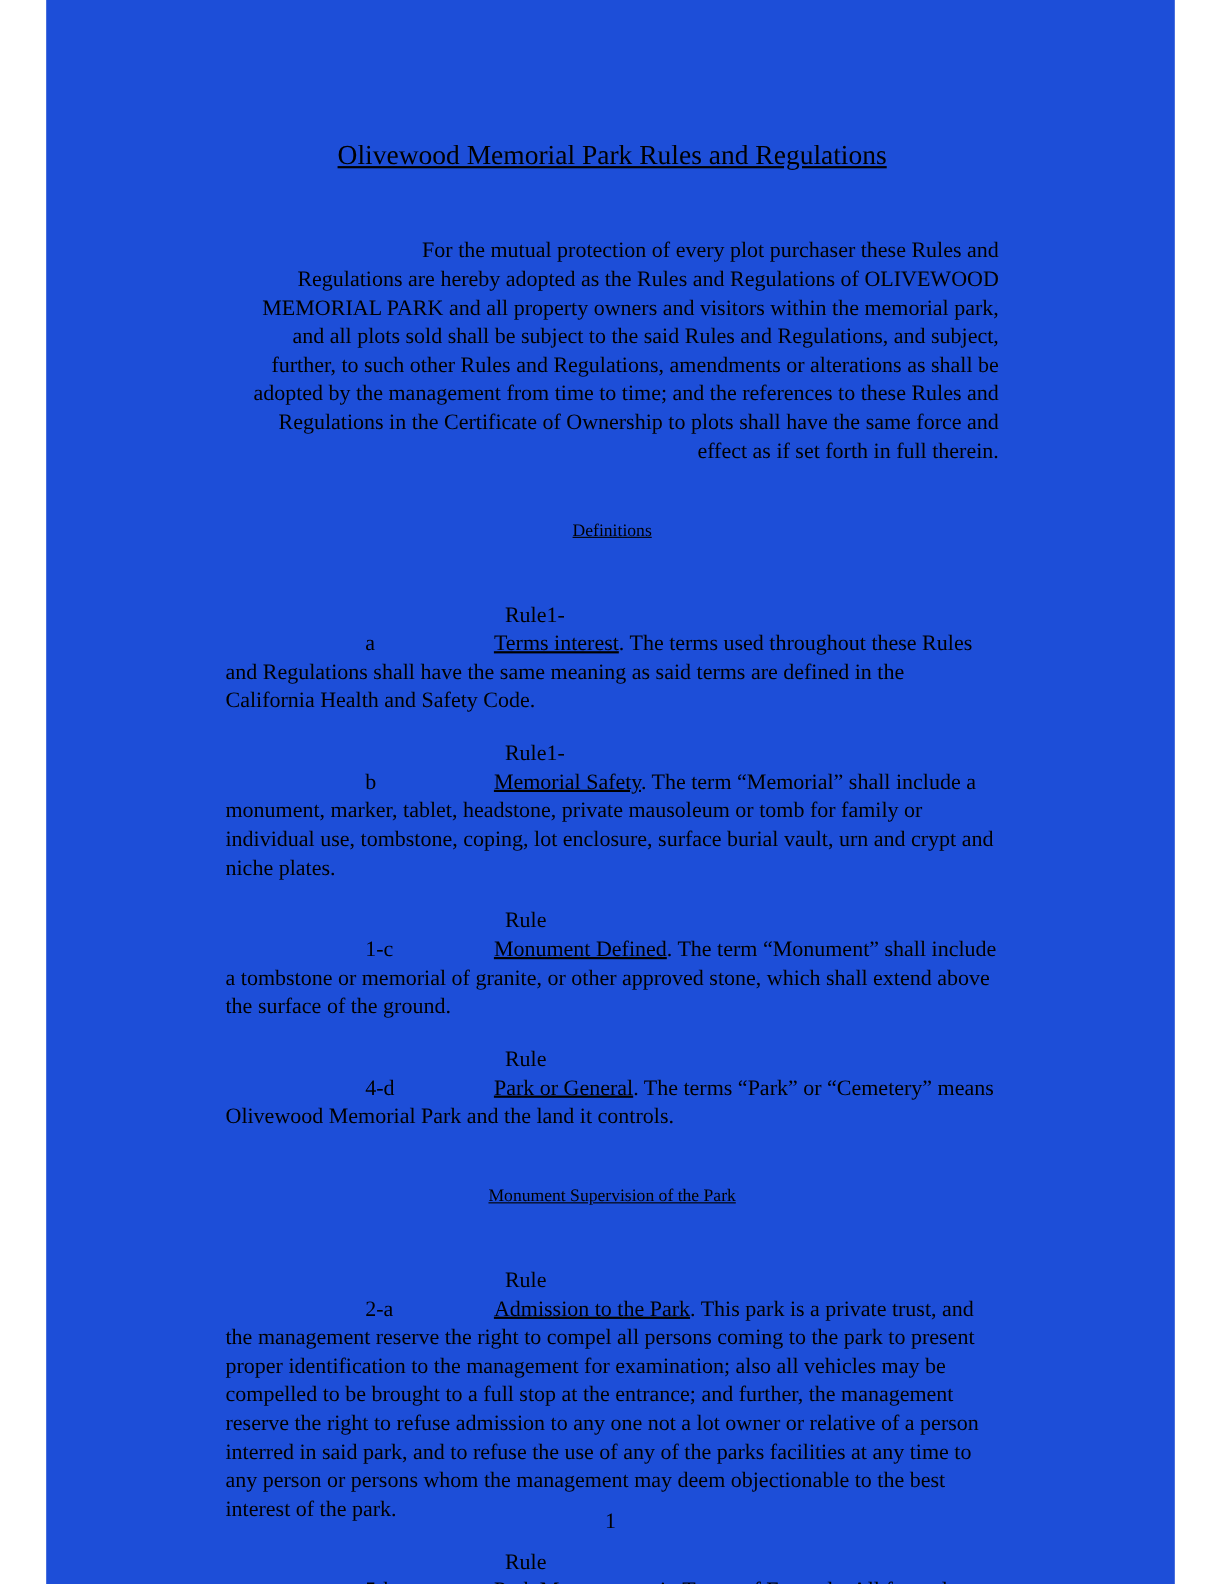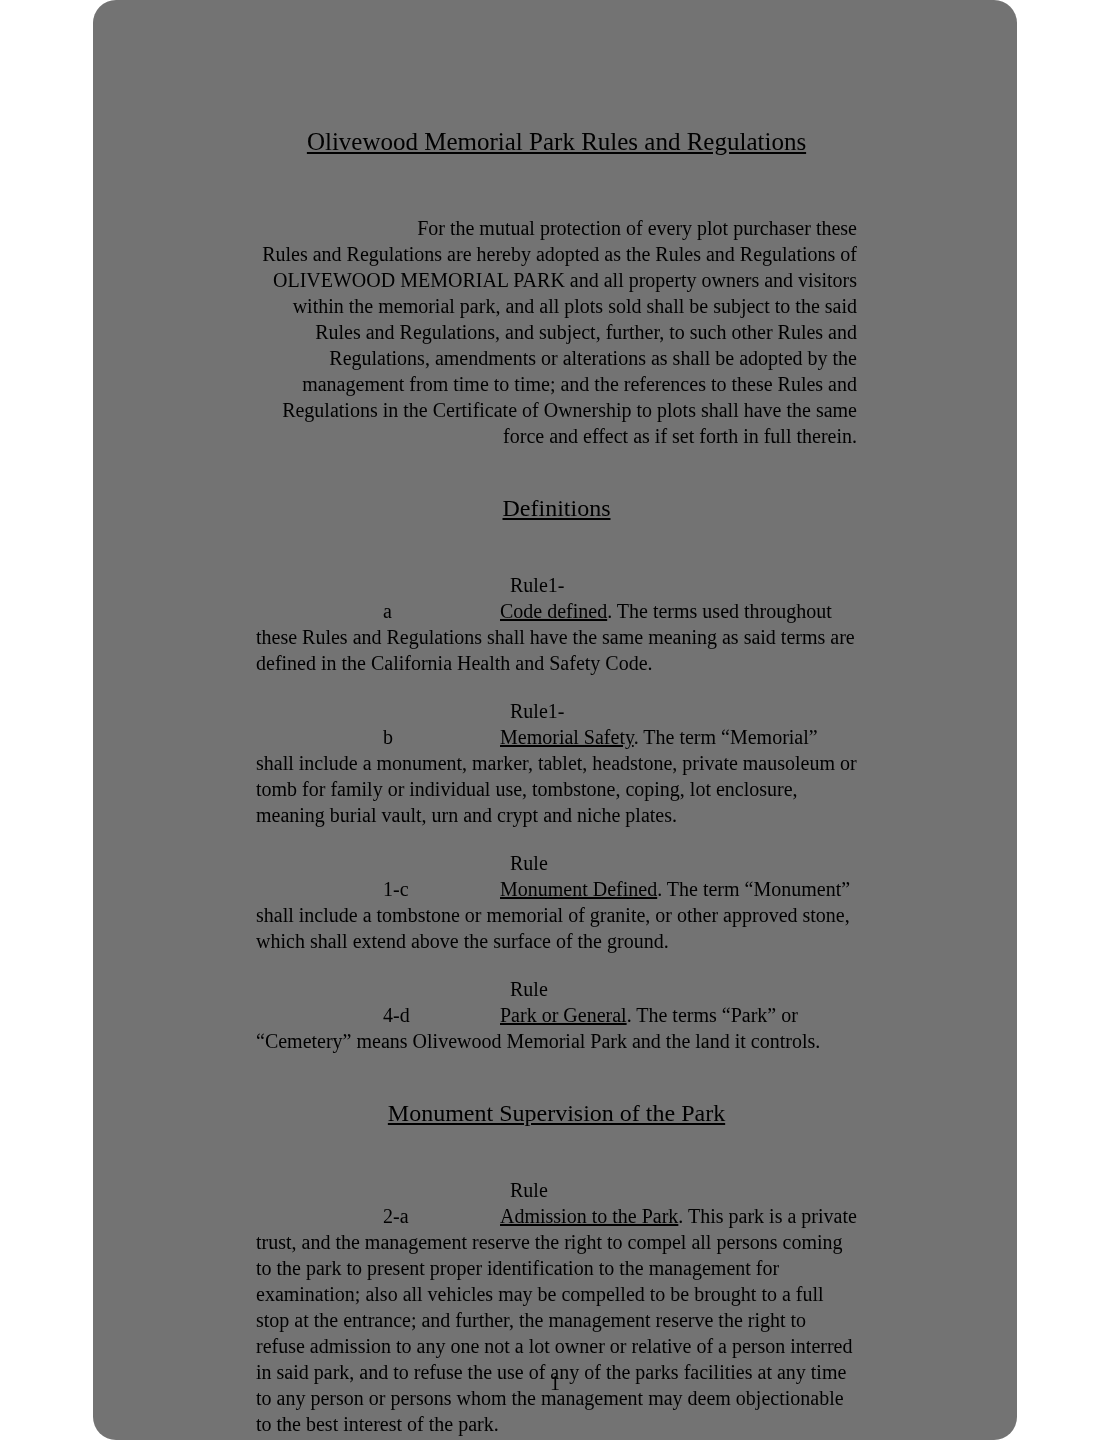--- a/index.html
+++ b/index.html
@@ -1,46 +1,45 @@
 <!DOCTYPE html>
 <html><head>
 <meta charset="utf-8">
 <style>
   * { margin: 0; padding: 0; box-sizing: border-box; }
   html, body { background: #ffffff; }
   .page {
-    width: 924px;
+    width: 1026px;
     height: 1440px;
     margin: 0 auto;
     position: relative;
-    background: #737373;
+    background: #1d4ed8;
     color: #000000;
     font-family: "Liberation Serif", "DejaVu Serif", serif;
     font-size: 20px;
     line-height: 26px;
-    border-radius: 23px;
   }
   .content {
     padding: 126px 160px 0 163px;
   }
   .doc-title {
     text-align: center;
     font-size: 25px;
     font-weight: normal;
     line-height: 32px;
   }
   .underline { text-decoration: underline; }
   .intro {
     margin-top: 57px;
     text-indent: 127px;
     text-align: right;
   }
   .section-heading {
     text-align: center;
-    font-size: 24px;
+    font-size: 16px;
     font-weight: normal;
     line-height: 31px;
     margin-top: 44px;
     margin-bottom: 48px;
   }
   .rule {
     text-indent: 127px;
     margin-bottom: 22px;
     text-align: left;
   }
@@ -63,23 +62,23 @@
 
 <div class="page">
   <div class="content">
 
     <h1 class="doc-title"><span class="underline">Olivewood Memorial Park Rules and Regulations</span></h1>
 
     <p class="intro">For the mutual protection of every plot purchaser these Rules and Regulations are hereby adopted as the Rules and Regulations of OLIVEWOOD MEMORIAL PARK and all property owners and visitors within the memorial park, and all plots sold shall be subject to the said Rules and Regulations, and subject, further, to such other Rules and Regulations, amendments or alterations as shall be adopted by the management from time to time; and the references to these Rules and Regulations in the Certificate of Ownership to plots shall have the same force and effect as if set forth in full therein.</p>
 
     <h2 class="section-heading"><span class="underline">Definitions</span></h2>
 
-    <p class="rule"><span class="rule-label">Rule1-a</span><span class="rule-term">Code defined</span><span>.  The terms used throughout these Rules and Regulations shall have the same meaning as said terms are defined in the California Health and Safety Code.</span></p>
+    <p class="rule"><span class="rule-label">Rule1-a</span><span class="rule-term">Terms interest</span><span>.  The terms used throughout these Rules and Regulations shall have the same meaning as said terms are defined in the California Health and Safety Code.</span></p>
 
-    <p class="rule"><span class="rule-label">Rule1-b</span><span class="rule-term">Memorial Safety</span><span>. The term “Memorial” shall include a monument, marker, tablet, headstone, private mausoleum or tomb for family or individual use, tombstone, coping, lot enclosure, meaning burial vault, urn and crypt and niche plates.</span></p>
+    <p class="rule"><span class="rule-label">Rule1-b</span><span class="rule-term">Memorial Safety</span><span>. The term “Memorial” shall include a monument, marker, tablet, headstone, private mausoleum or tomb for family or individual use, tombstone, coping, lot enclosure, surface burial vault, urn and crypt and niche plates.</span></p>
 
     <p class="rule"><span class="rule-label">Rule 1-c</span><span class="rule-term">Monument Defined</span><span>. The term “Monument” shall include a tombstone or memorial of granite, or other approved stone, which shall extend above the surface of the ground.</span></p>
 
     <p class="rule"><span class="rule-label">Rule 4-d</span><span class="rule-term">Park or General</span><span>. The terms “Park” or “Cemetery” means Olivewood Memorial Park and the land it controls.</span></p>
 
     <h2 class="section-heading"><span class="underline">Monument Supervision of the Park</span></h2>
 
     <p class="rule"><span class="rule-label">Rule 2-a</span><span class="rule-term">Admission to the Park</span><span>. This park is a private trust, and the management reserve the right to compel all persons coming to the park to present proper identification to the management for examination; also all vehicles may be compelled to be brought to a full stop at the entrance; and further, the management reserve the right to refuse admission to any one not a lot owner or relative of a person interred in said park, and to refuse the use of any of the parks facilities at any time to any person or persons whom the management may deem objectionable to the best interest of the park.</span></p>
 
     <p class="rule"><span class="rule-label">Rule 5-b</span><span class="rule-term">Park Management in Terms of Funerals.</span><span> All funerals on reaching the park shall be under the supervision of the park’s management.</span></p>

